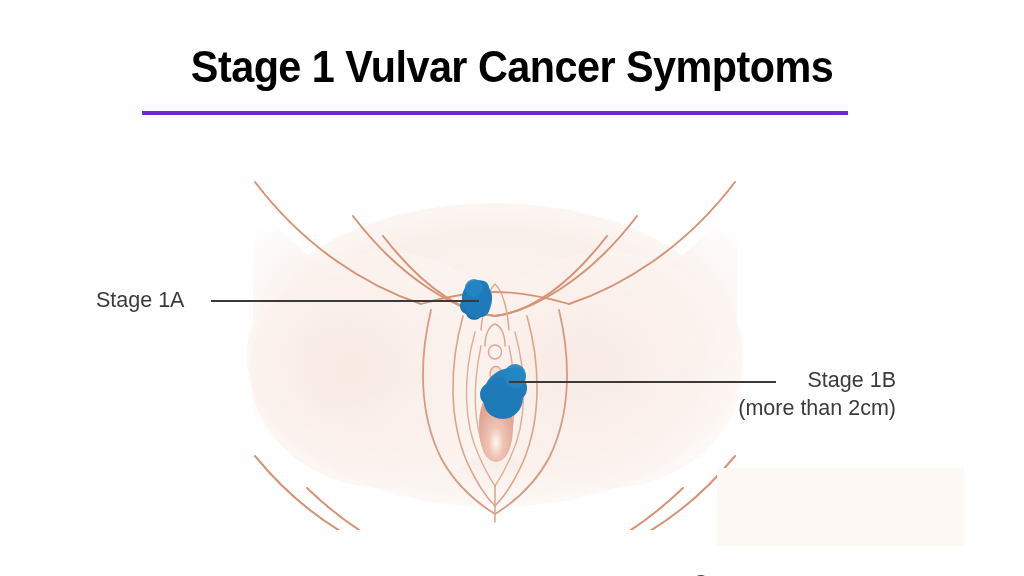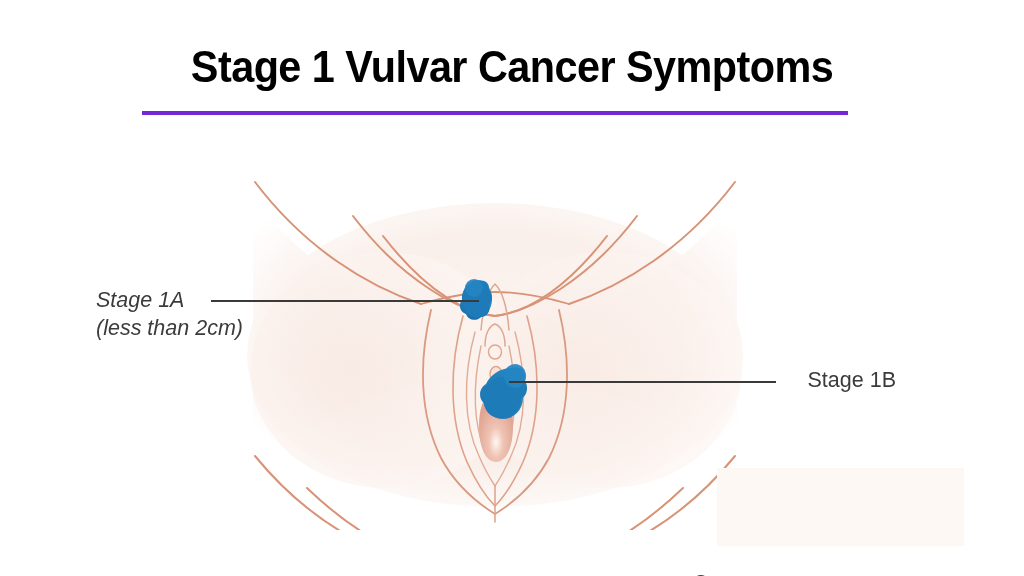--- a/index.html
+++ b/index.html
@@ -69,21 +69,20 @@
     color: #3b3b3b;
     font-family: "Liberation Sans", sans-serif;
     font-size: 21.5px;
     line-height: 28px;
     white-space: nowrap;
   }
   #callout-1a {
     left: 96px;
     top: 286px;
     text-align: left;
-    font-style: italic;
   }
   #callout-1b {
     right: 128px;
     top: 366px;
     text-align: right;
     margin-left: 20px;
   }
   .callout-title { display: block; }
   .callout-sub { display: block; }
 
@@ -273,23 +272,23 @@
         <ellipse cx="280" cy="206" rx="11" ry="12" fill="#2585C3" opacity="0.92"></ellipse>
       </g>
     </svg>
   </div>
 
   <div id="leader-1a" class="leader"></div>
   <div id="leader-1b" class="leader"></div>
 
   <div id="callout-1a" class="callout">
     <span class="callout-title">Stage 1A</span>
-    <span class="callout-sub">(less than 2cm)</span>
   </div>
 
   <div id="callout-1b" class="callout">
     <span class="callout-title">Stage 1B</span>
+    <span class="callout-sub">(more than 2cm)</span>
   </div>
 
   <div id="bottom-caption">Ca</div>
   <div id="occluder"></div>
 
 </div>
 
 </body></html>

